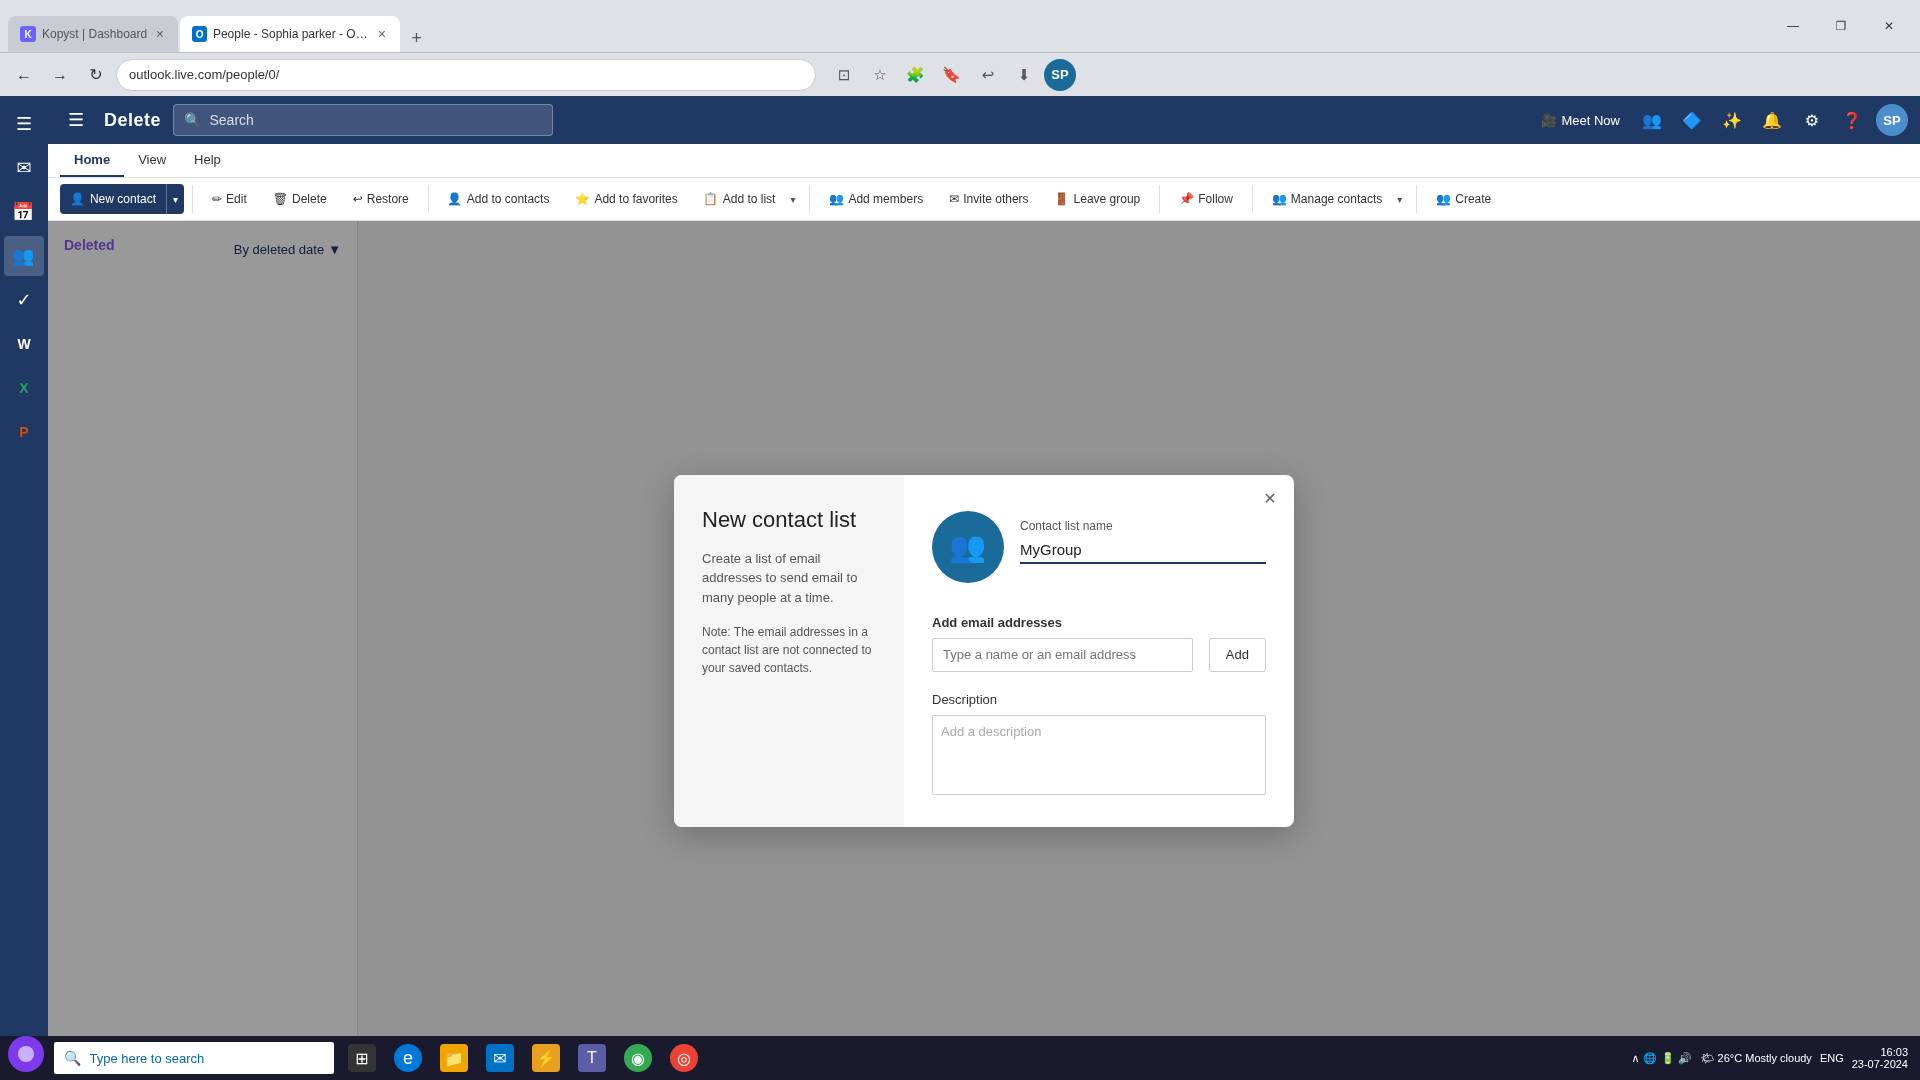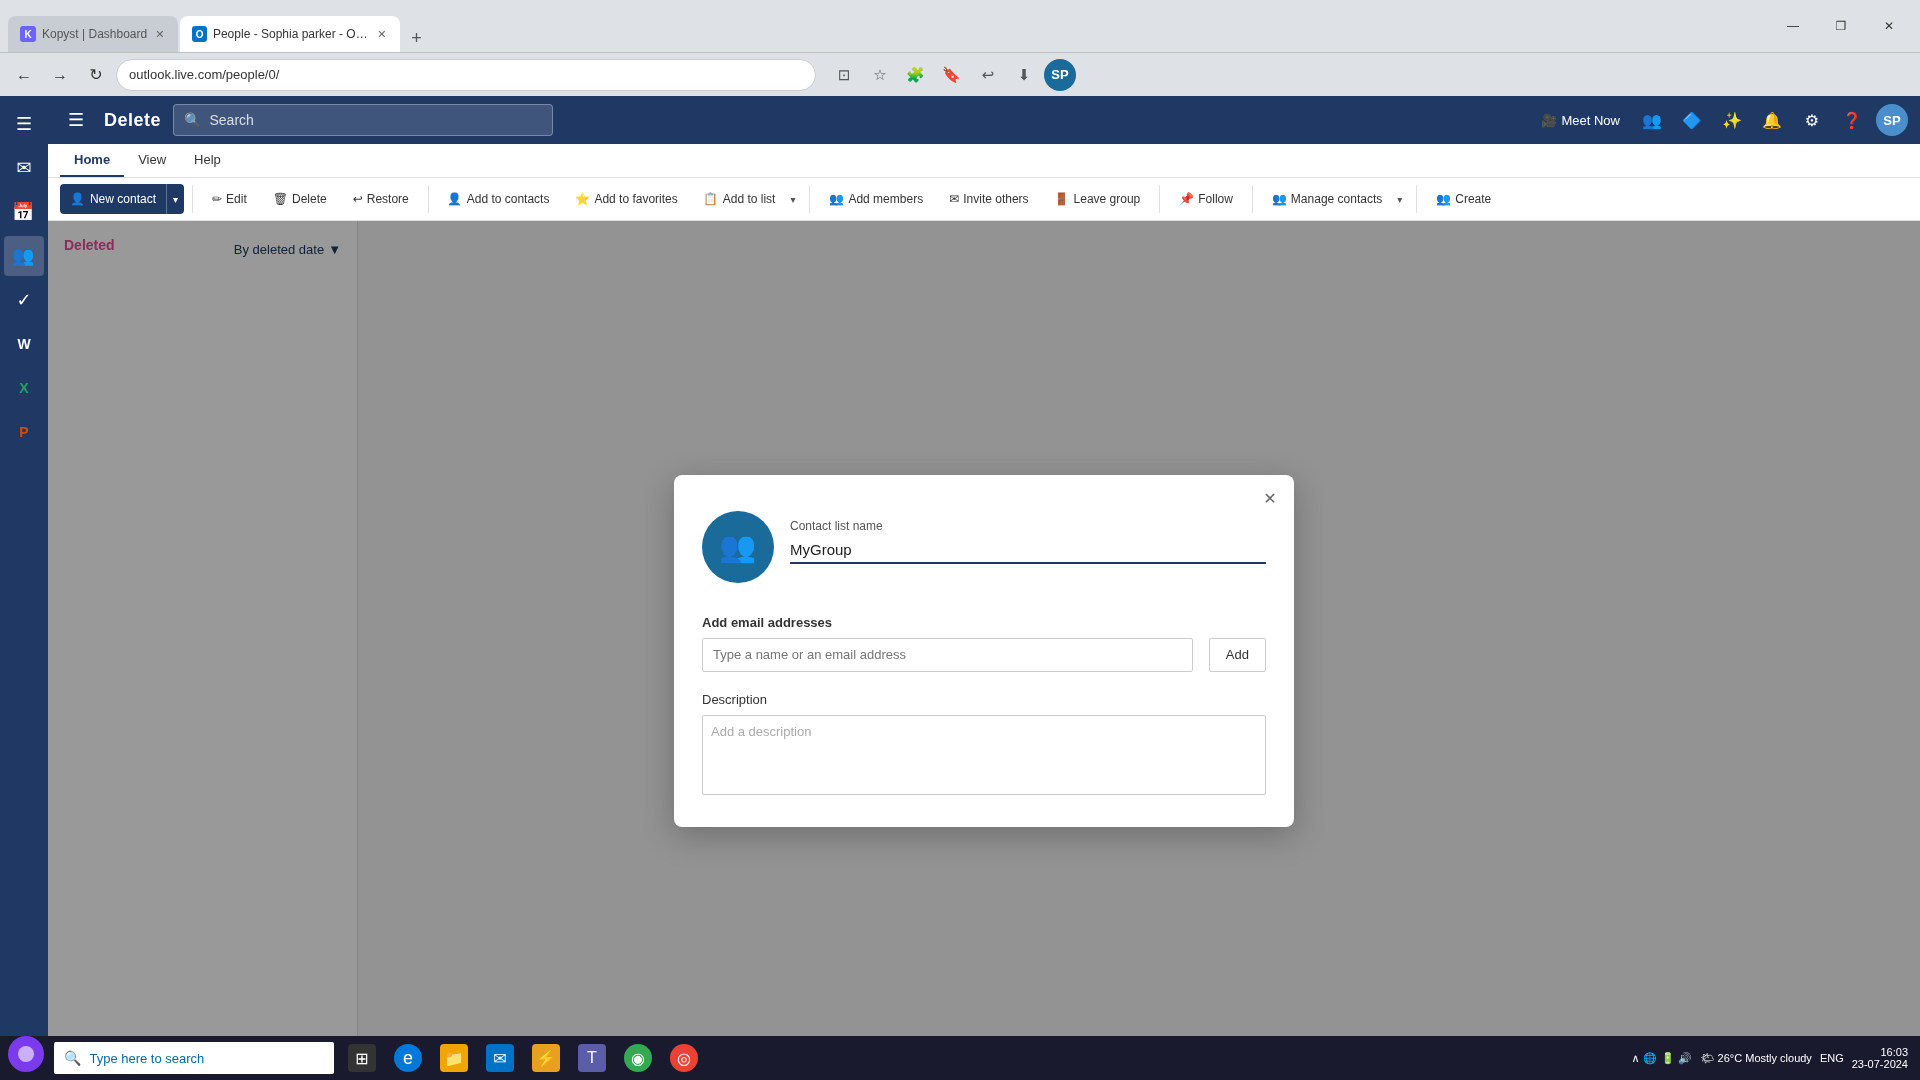--- a/index.html
+++ b/index.html
@@ -57,21 +57,21 @@
     .ribbon-actions { display: flex; align-items: center; padding: 6px 12px; gap: 4px; }
     .ribbon-btn { display: flex; align-items: center; gap: 4px; padding: 5px 10px; font-size: 12px; color: #333; border: 1px solid transparent; border-radius: 4px; cursor: pointer; background: transparent; white-space: nowrap; }
     .ribbon-divider { width: 1px; height: 28px; background: #e0e0e0; margin: 0 4px; }
     .ribbon-dropdown-arrow { padding: 5px 4px; font-size: 10px; color: #555; border: 1px solid transparent; border-radius: 0 4px 4px 0; cursor: pointer; }
 
     
     .content-area { flex: 1; display: flex; position: relative; overflow: hidden; }
 
     
     .left-panel { width: 310px; background: white; border-right: 1px solid #e0e0e0; padding: 16px; }
-    .section-title { font-size: 14px; font-weight: 600; color: #ec4899; margin-bottom: 8px; }
+    .section-title { font-size: 14px; font-weight: 600; color: #8b5cf6; margin-bottom: 8px; }
     .sort-btn { display: flex; align-items: center; gap: 4px; color: #1f3864; font-size: 13px; cursor: pointer; }
 
     
     .right-panel { flex: 1; background: #f5f5f5; display: flex; align-items: center; justify-content: center; flex-direction: column; }
     .empty-state { text-align: center; color: #666; }
     .empty-icon { margin-bottom: 16px; }
     .empty-text { font-size: 14px; color: #555; }
 
     
     .overlay { position: absolute; top: 0; left: 0; right: 0; bottom: 0; background: rgba(0,0,0,0.4); display: flex; align-items: center; justify-content: center; z-index: 100; }
@@ -311,20 +311,25 @@
           </div>
           <p class="empty-text">You have no deleted contacts or</p>
           <p class="empty-text">contact lists.</p>
         </div>
       </div>
 
       <div class="overlay">
         <div class="modal-wrapper">
           <div class="modal">
 
+            <div class="modal-left">
+              <p class="modal-title">New contact list</p>
+              <p class="modal-desc">Create a list of email addresses to send email to many people at a time.</p>
+              <p class="modal-note">Note: The email addresses in a contact list are not connected to your saved contacts.</p>
+            </div>
 
             <div class="modal-right">
 
               <button class="modal-close" style="position:absolute;top:10px;right:10px;">✕</button>
 
               <div style="display:flex; align-items:flex-start; gap:16px; padding-top:8px;">
                 <div class="group-avatar">
                   <span style="color:white;font-size:30px;">👥</span>
                 </div>
                 <div style="flex:1; padding-top:8px;">

